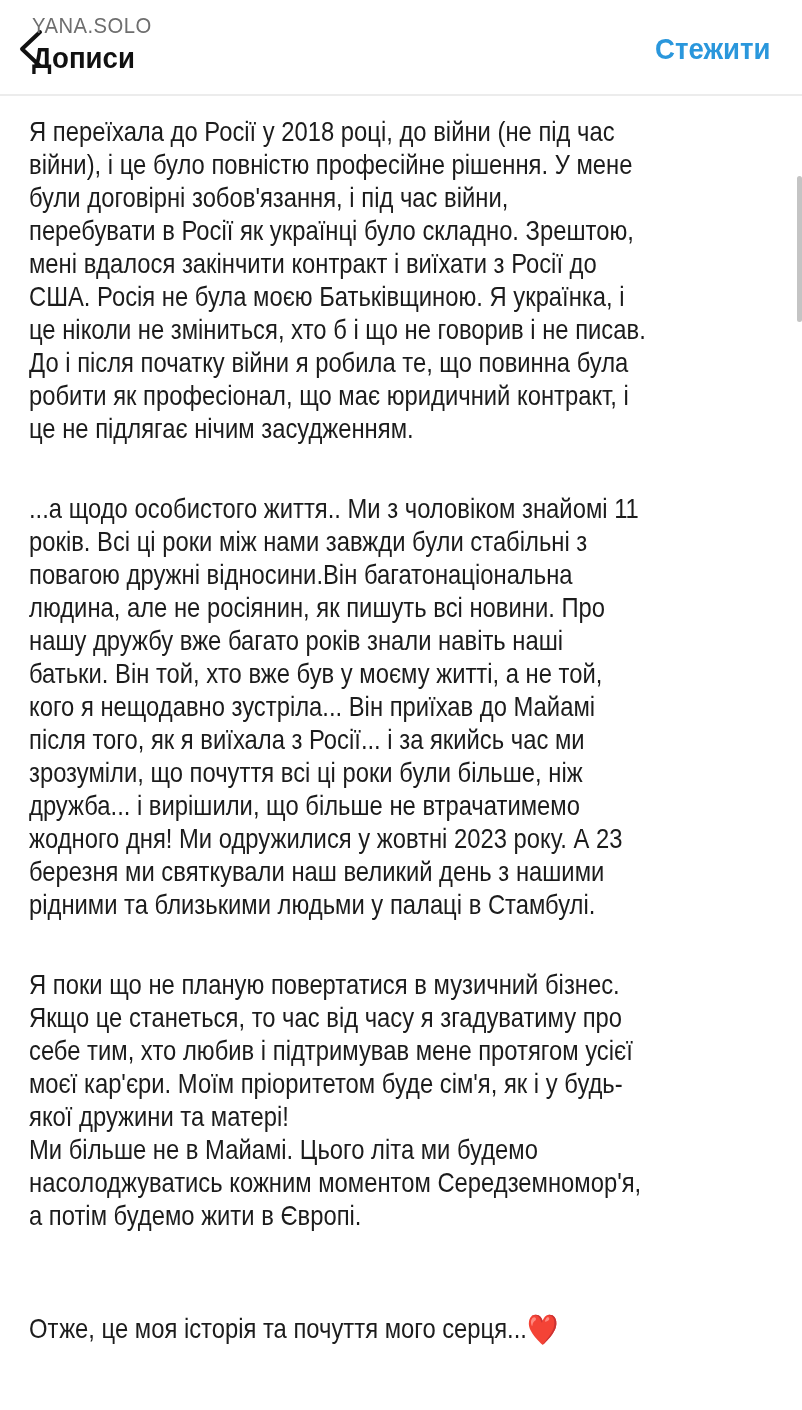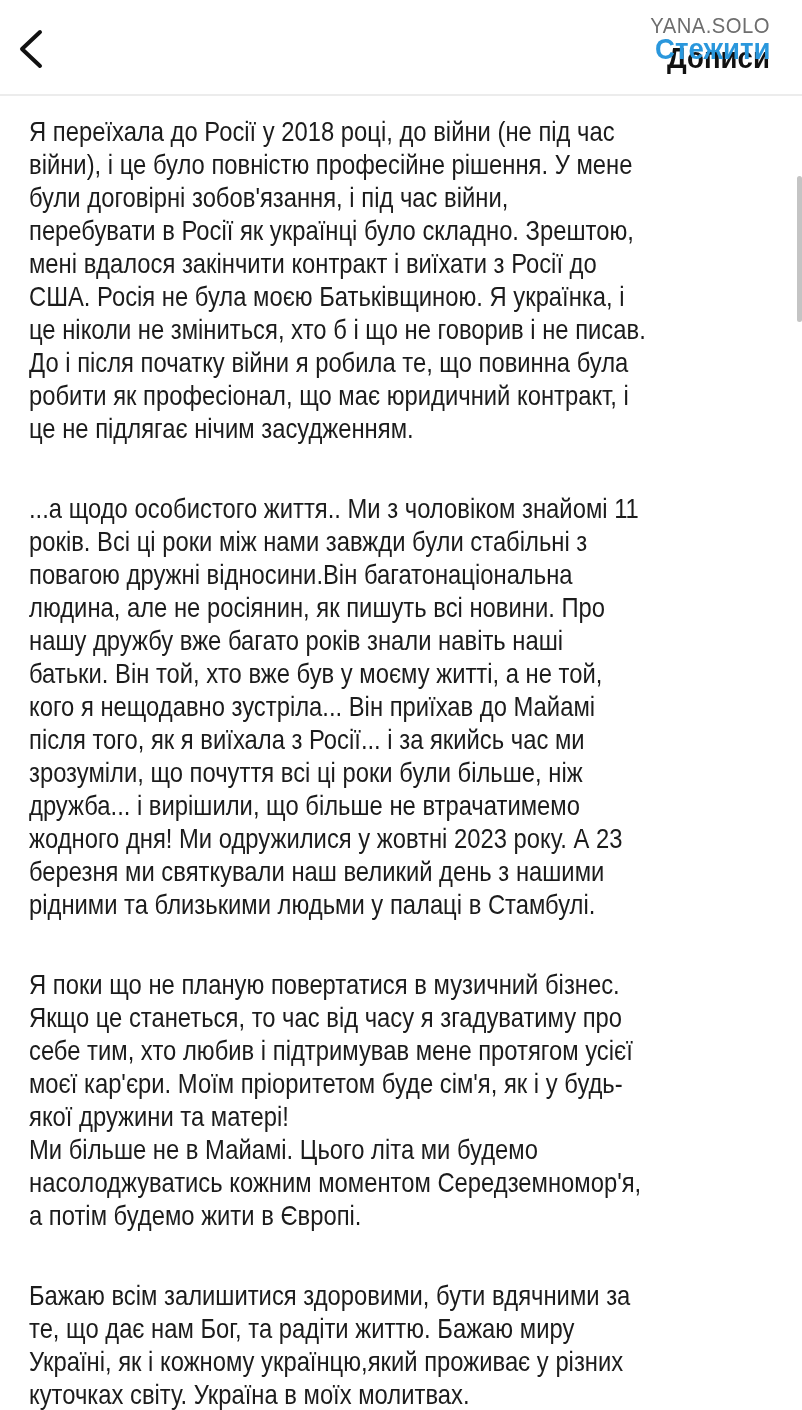--- a/index.html
+++ b/index.html
@@ -29,21 +29,21 @@
       top: 26px;
       width: 40px;
       height: 46px;
       cursor: pointer;
     }
     .back-btn svg { display: block; }
     .title-wrap {
       position: absolute;
       left: 0; right: 0;
       top: 12px;
-      text-align: right;
+      text-align: left;
     }
     .username {
       font-size: 22px;
       color: #6e6e6e;
       letter-spacing: 0.5px;
       line-height: 28px;
       transform: scaleX(0.92);
     }
     .page-title {
       font-size: 30px;
@@ -152,25 +152,19 @@
     <span class="line">Я поки що не планую повертатися в музичний бізнес.</span>
     <span class="line">Якщо це станеться, то час від часу я згадуватиму про</span>
     <span class="line">себе тим, хто любив і підтримував мене протягом усієї</span>
     <span class="line">моєї кар'єри. Моїм пріоритетом буде сім'я, як і у будь-</span>
     <span class="line">якої дружини та матері!</span>
     <span class="line">Ми більше не в Майамі. Цього літа ми будемо</span>
     <span class="line">насолоджуватись кожним моментом Середземномор'я,</span>
     <span class="line">а потім будемо жити в Європі.</span>
   </div>
   <div class="gap"></div>
-  <div class="para">
-    <span class="line">Бажаю всім залишитися здоровими, бути вдячними за</span>
-    <span class="line">те, що дає нам Бог, та радіти життю. Бажаю миру</span>
-    <span class="line">Україні, як і кожному українцю,який проживає у різних</span>
-    <span class="line">куточках світу. Україна в моїх молитвах.</span>
-  </div>
   <div class="gap"></div>
   <div class="para">
     <span class="line"><span>Отже, це моя історія та почуття мого серця...</span><span class="heart">❤️</span></span>
   </div>
 </div>
 
 <div class="scrollbar"></div>
 
 </body></html>

